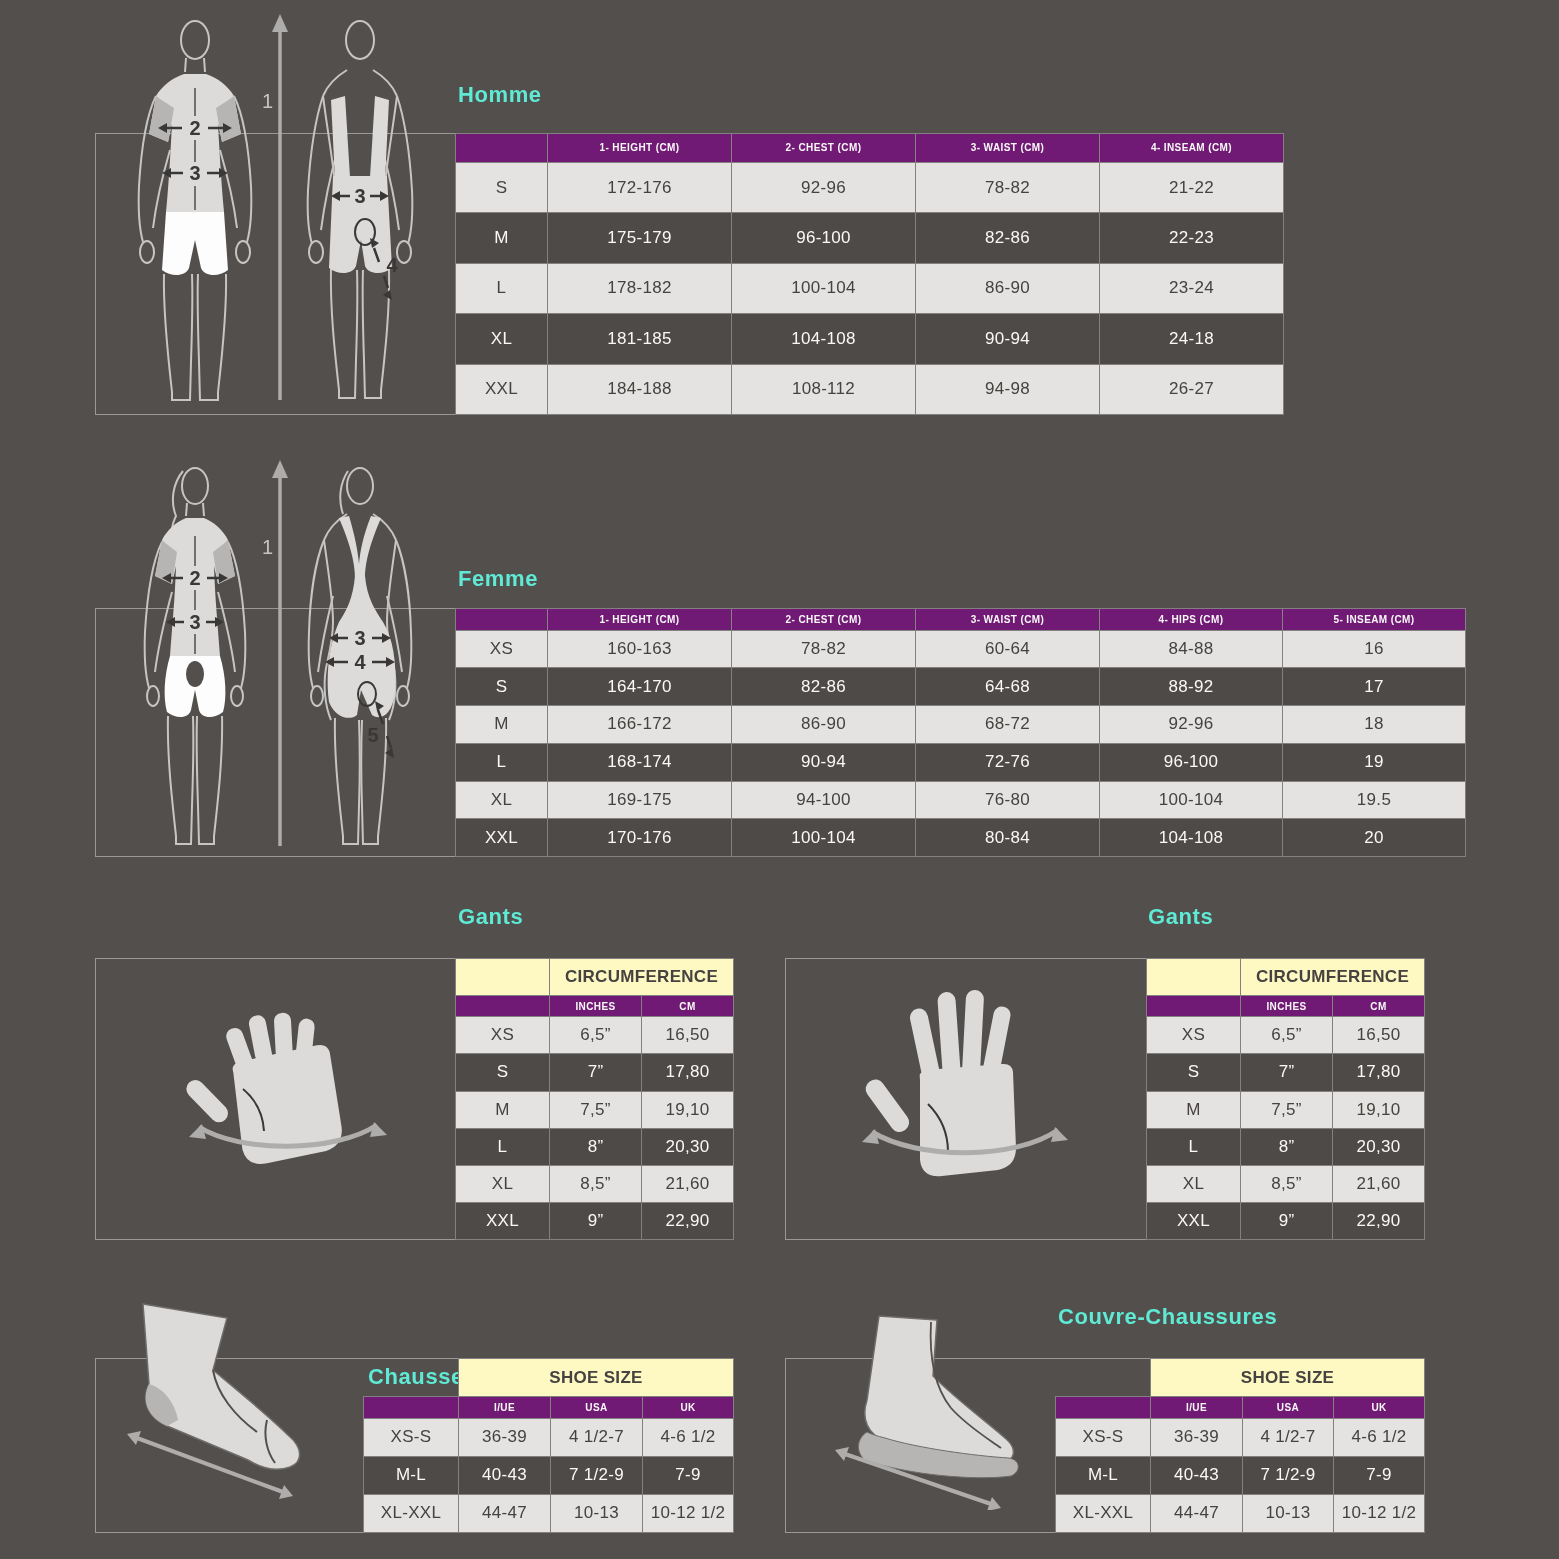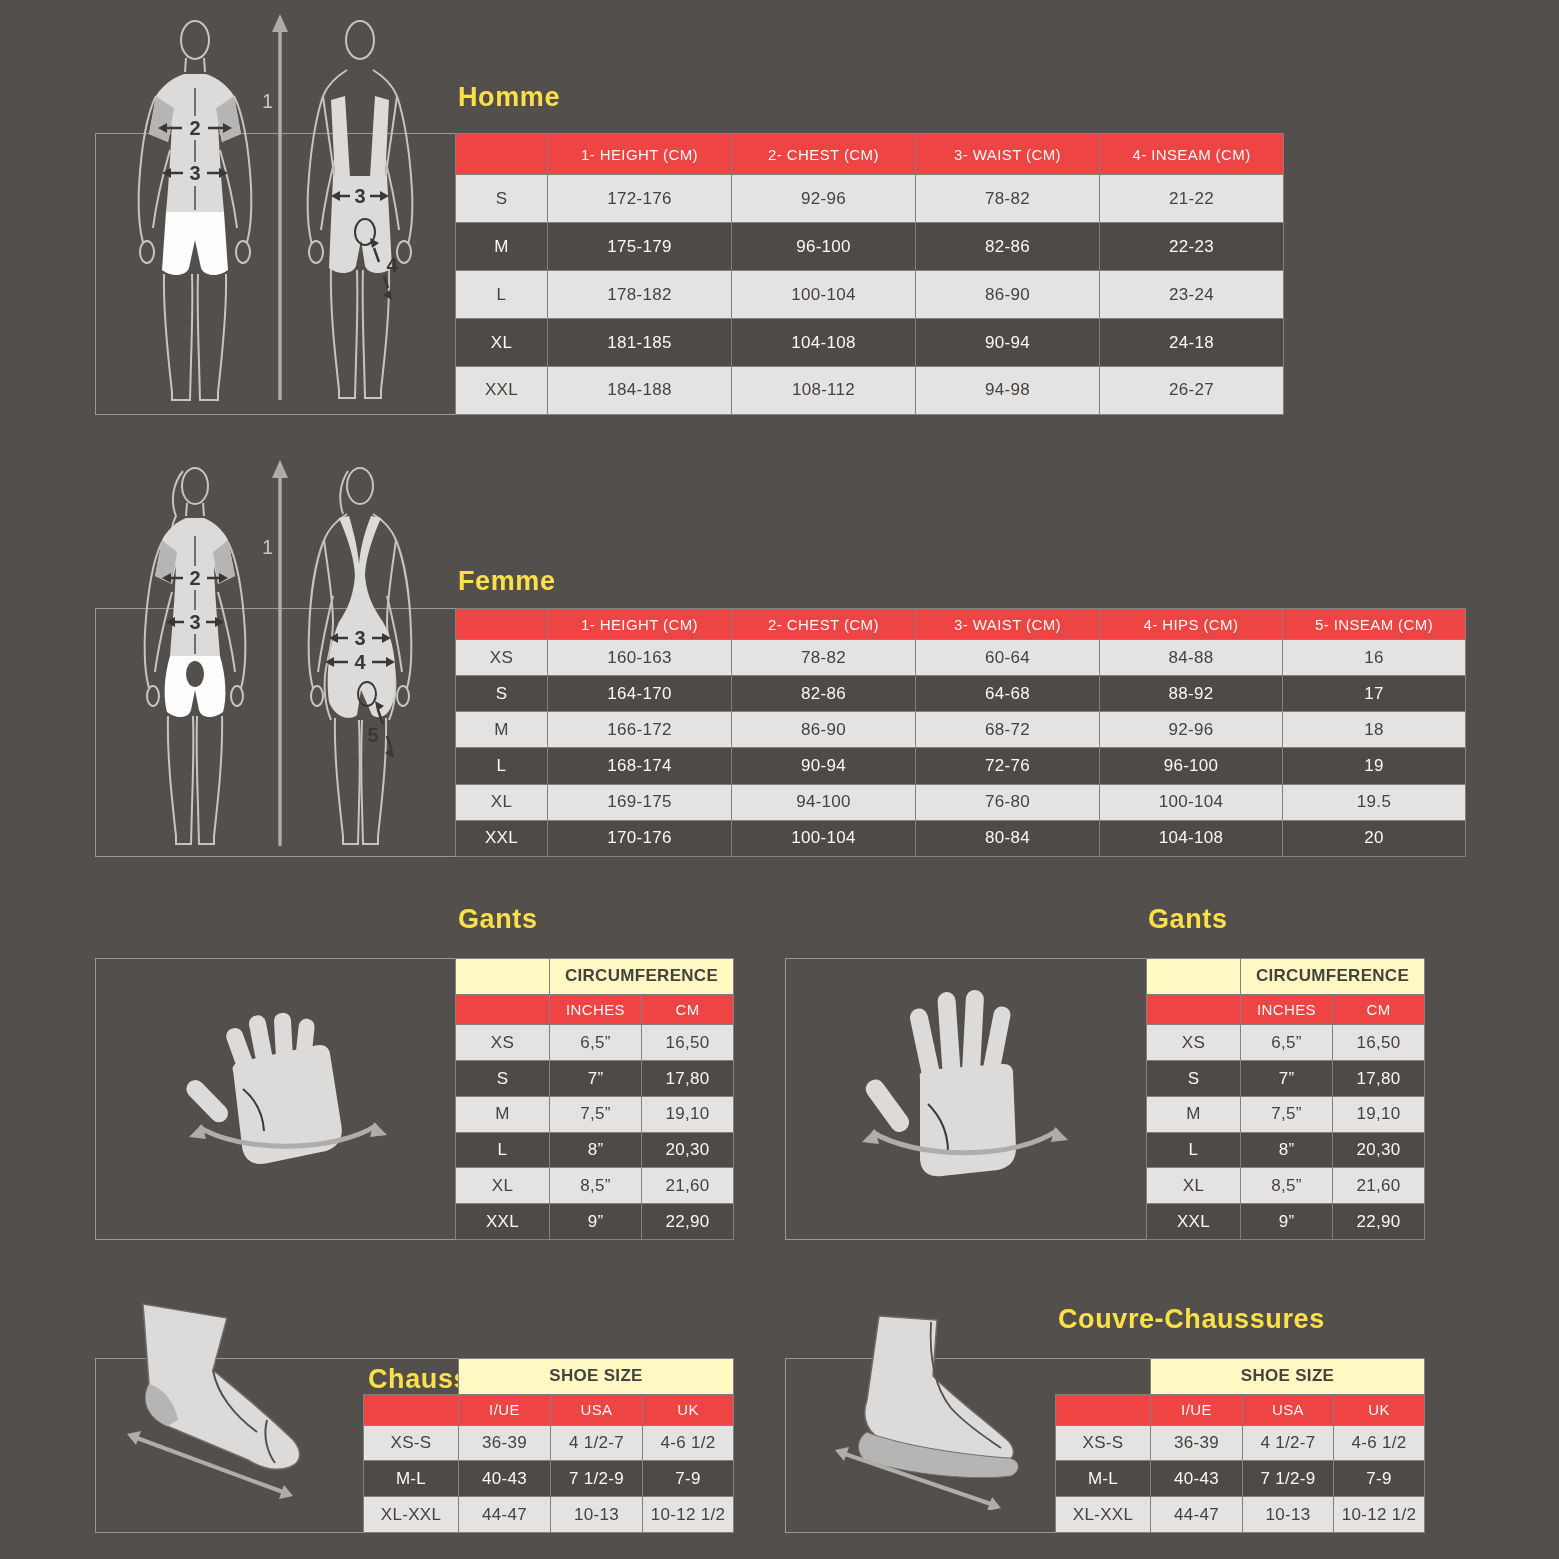--- a/index.html
+++ b/index.html
@@ -1,23 +1,23 @@
 <!DOCTYPE html>
 <html><head>
 <meta charset="utf-8">
 <style>
   html,body{margin:0;padding:0;}
   body{width:1559px;height:1559px;background:#524F4D;font-family:"Liberation Sans",sans-serif;}
   .canvas{position:relative;width:1559px;height:1559px;overflow:hidden;}
-  .section-title{position:absolute;color:#fde047;font-size:27px;font-weight:600;letter-spacing:.6px;}
+  .section-title{position:absolute;color:#5eead4;font-size:22px;font-weight:600;letter-spacing:.6px;}
   .box{position:absolute;border:1px solid #9B9997;box-sizing:border-box;}
   .size-table{position:absolute;border-collapse:collapse;table-layout:fixed;}
   .size-table td{border:1px solid #83817F;text-align:center;vertical-align:middle;padding:0;
     font-size:17px;letter-spacing:.3px;white-space:nowrap;overflow:hidden;}
-  .hdr td{background:#ef4444;color:#FAF9F8;font-weight:400;font-size:15px;letter-spacing:.4px;}
+  .hdr td{background:#701a75;color:#FAF9F8;font-weight:700;font-size:10px;letter-spacing:.4px;}
   .span-hdr{background:#fef9c3;color:#454240;font-weight:700;font-size:15.5px;letter-spacing:.6px;}
   .rl td{background:#E4E3E1;color:#454240;}
   .rd td{background:#4D4A48;color:#FAF9F8;}
   td.noborder{border:none;background:transparent;}
   svg{position:absolute;}
   svg text{font-family:"Liberation Sans",sans-serif;}
 </style>
 </head>
 <body>
 

